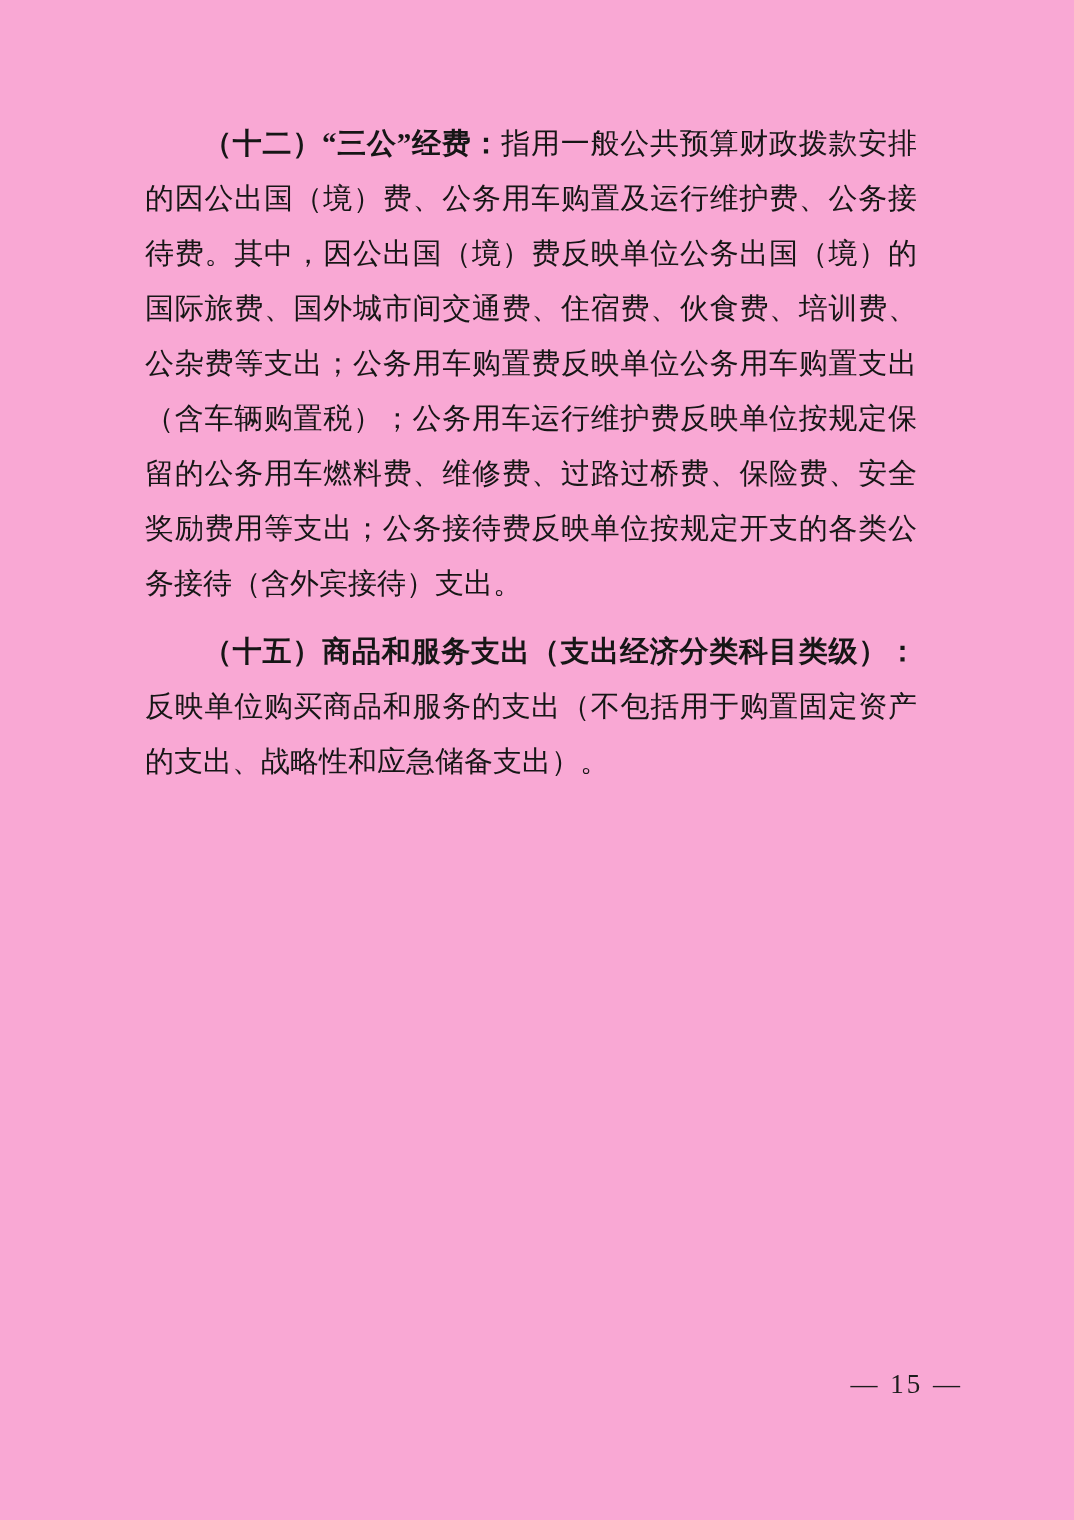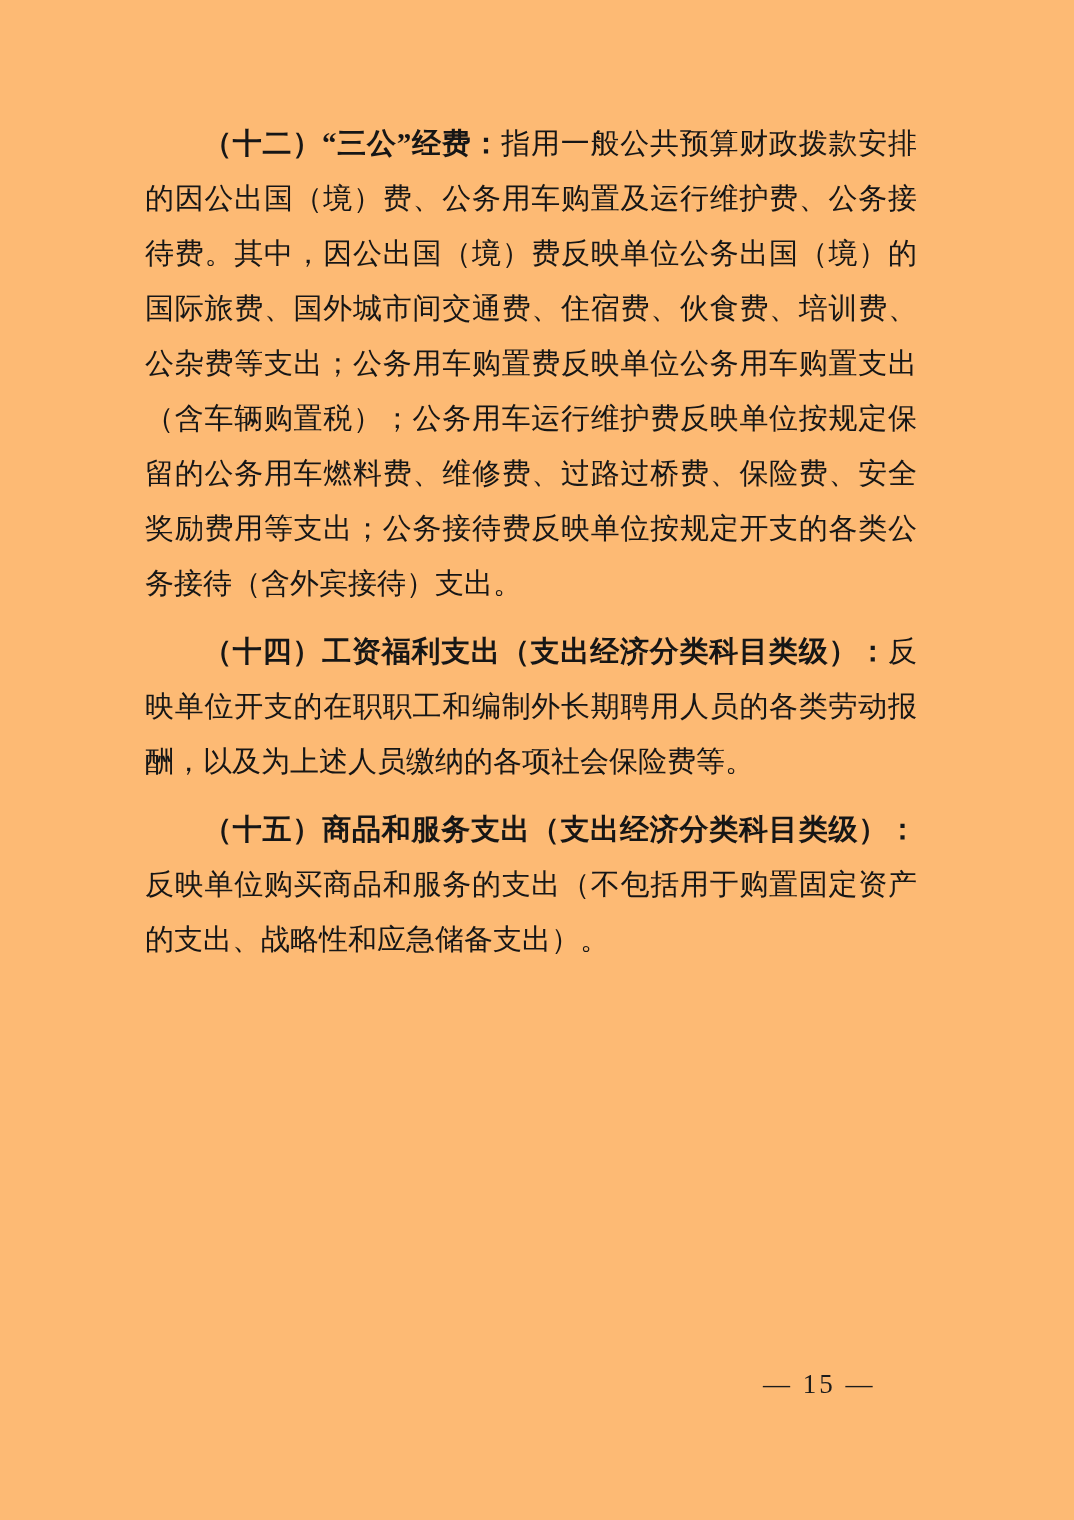--- a/index.html
+++ b/index.html
@@ -4,21 +4,21 @@
 <style>
   html, body {
     margin: 0;
     padding: 0;
     background: #ffffff;
   }
   .page {
     position: relative;
     width: 1074px;
     height: 1520px;
-    background: #fdba74;
+    background: #f9a8d4;
     overflow: hidden;
     font-family: "Liberation Serif", "DejaVu Serif", serif;
   }
   .content {
     position: absolute;
     left: 145px;
     top: 116px;
     width: 772px;
     color: #161616;
     font-size: 29px;
@@ -35,44 +35,41 @@
     margin-top: 13px;
   }
   .lead {
     font-weight: bold;
   }
   .page-number {
     position: absolute;
     top: 1368px;
     left: 763px;
     width: 200px;
-    text-align: left;
+    text-align: right;
     font-size: 27px;
     line-height: 32px;
     color: #1c1c1c;
     letter-spacing: 3px;
     white-space: nowrap;
     font-family: "Liberation Serif", "DejaVu Serif", serif;
   }
 </style>
 </head>
 <body>
 
 <div class="page">
 
   <div class="content">
 
     <p class="para">
       <span class="lead">（十二）“三公”经费：</span><span>指用一般公共预算财政拨款安排的因公出国（境）费、公务用车购置及运行维护费、公务接待费。其中，因公出国（境）费反映单位公务出国（境）的国际旅费、国外城市间交通费、住宿费、伙食费、培训费、公杂费等支出；公务用车购置费反映单位公务用车购置支出（含车辆购置税）；公务用车运行维护费反映单位按规定保留的公务用车燃料费、维修费、过路过桥费、保险费、安全奖励费用等支出；公务接待费反映单位按规定开支的各类公务接待（含外宾接待）支出。</span>
     </p>
 
 
-    <p class="para gap">
-      <span class="lead">（十四）工资福利支出（支出经济分类科目类级）：</span><span>反映单位开支的在职职工和编制外长期聘用人员的各类劳动报酬，以及为上述人员缴纳的各项社会保险费等。</span>
-    </p>
 
     <p class="para gap">
       <span class="lead">（十五）商品和服务支出（支出经济分类科目类级）：</span><span>反映单位购买商品和服务的支出（不包括用于购置固定资产的支出、战略性和应急储备支出）。</span>
     </p>
 
   </div>
 
   <div class="page-number">— 15 —</div>
 
 </div>

